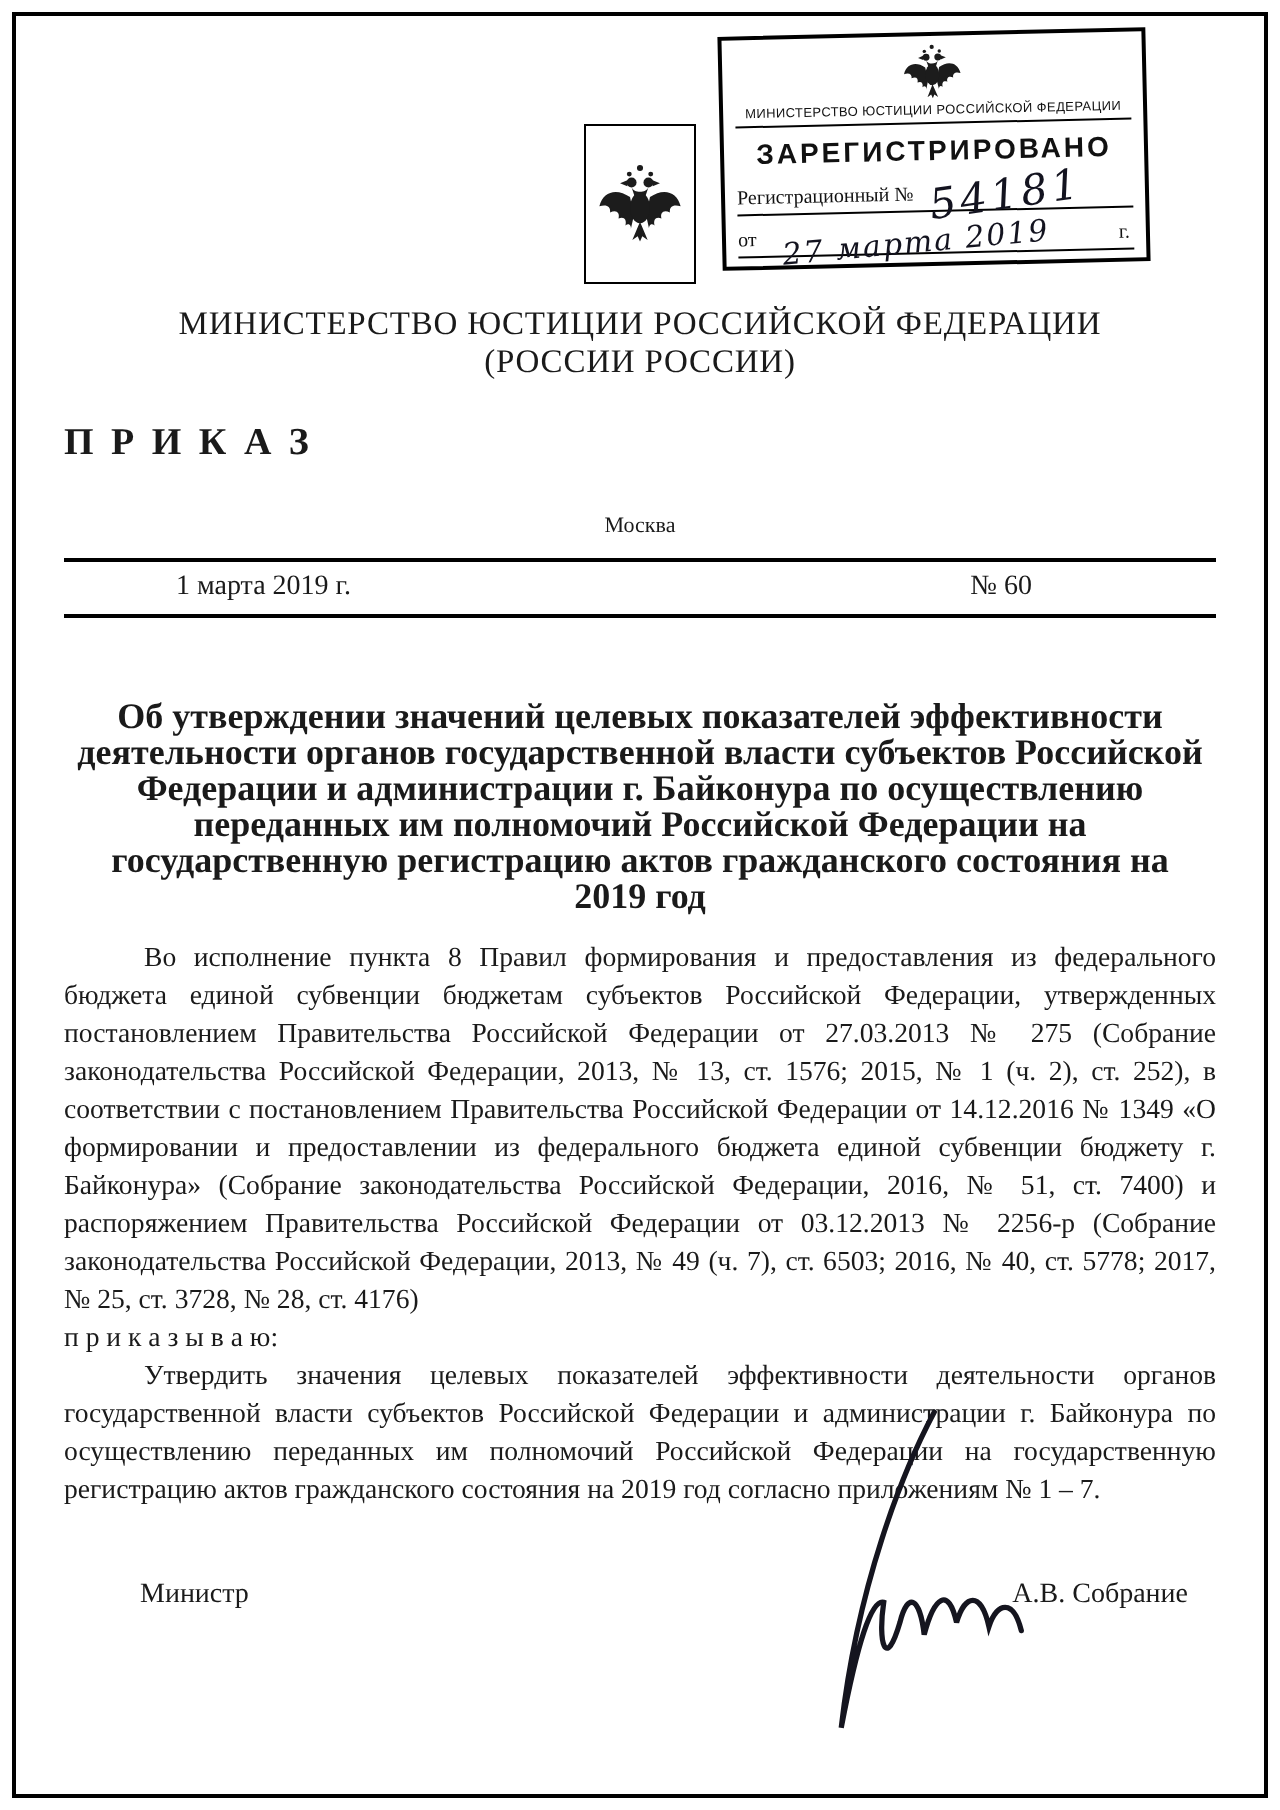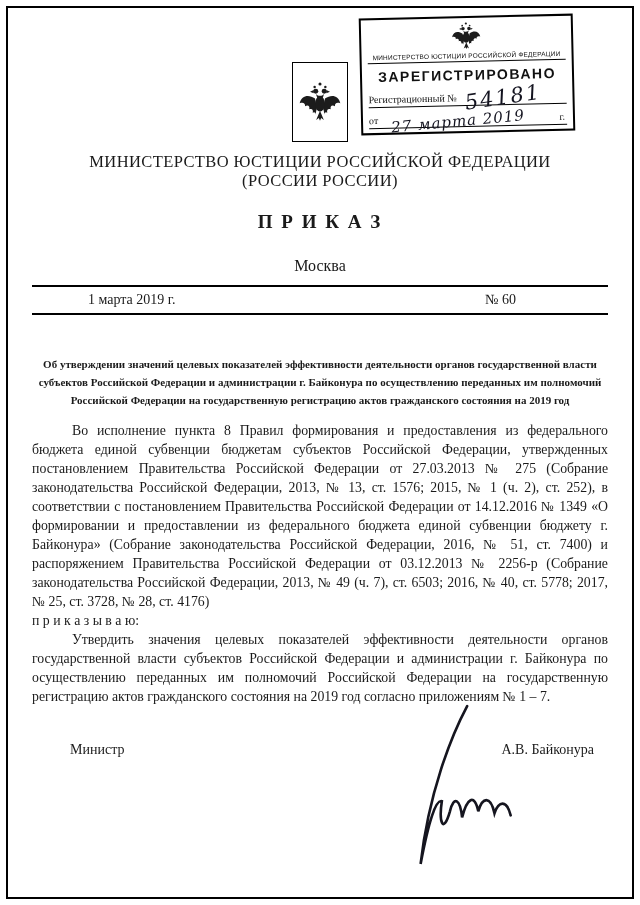--- a/index.html
+++ b/index.html
@@ -37,31 +37,31 @@
   .stamp-row .label { position:absolute; left:0; bottom:2px; }
   .stamp-row .suffix { position:absolute; right:2px; bottom:2px; }
   .hand { font-family:"DejaVu Serif", serif; font-style:italic; color:#13131f; }
   .hand-number { position:absolute; left:96px; bottom:-5px; font-size:21px;
     transform:rotate(-7deg); letter-spacing:2px; }
   .hand-date { position:absolute; left:22px; bottom:-4px; font-size:15px;
     transform:rotate(-4deg); letter-spacing:1px; white-space:nowrap; }
 
   .ministry-title { margin-top:10px; text-align:center; font-size:16.5px;
     line-height:19px; letter-spacing:0.4px; }
-  .doc-type { margin-top:21px; text-align:center; font-size:19px; font-weight:bold;
+  .doc-type { margin-top:21px; font-size:19px; font-weight:bold;
     letter-spacing:2px; }
-  .city { margin-top:24px; text-align:center; font-size:16px; }
+  .city { margin-top:24px; text-align:center; font-size:11px; }
 
   .rule { border-top:2px solid #000; height:0; }
   .rule-top { margin-top:10px; }
   .date-row { display:flex; justify-content:space-between; align-items:center;
     padding:5px 92px 5px 56px; font-size:14px;gap:20px; }
 
   .subject { margin:40px auto 0; width:566px; text-align:center; font-weight:bold;
-    font-size:11px; line-height:18px; }
+    font-size:18px; line-height:18px; }
 
   .body-block { margin-top:12px; font-size:13.8px; line-height:19px;
     text-align:justify; }
   .body-par { margin:0; text-indent:40px; }
   .order-word { text-align:left; }
 
   .sig-row { display:flex; justify-content:space-between; margin-top:36px;
     padding:0 14px 0 38px; font-size:14px; }
 
   .signature-svg { position:absolute; left:378px; top:702px; width:152px;
@@ -137,20 +137,20 @@
     <div class="subject">Об утверждении значений целевых показателей эффективности деятельности органов государственной власти субъектов Российской Федерации и администрации г. Байконура по осуществлению переданных им полномочий Российской Федерации на государственную регистрацию актов гражданского состояния на 2019 год</div>
 
     <div class="body-block">
       <p class="body-par">Во исполнение пункта 8 Правил формирования и предоставления из федерального бюджета единой субвенции бюджетам субъектов Российской Федерации, утвержденных постановлением Правительства Российской Федерации от 27.03.2013 № 275 (Собрание законодательства Российской Федерации, 2013, № 13, ст. 1576; 2015, № 1 (ч. 2), ст. 252), в соответствии с постановлением Правительства Российской Федерации от 14.12.2016 № 1349 «О формировании и предоставлении из федерального бюджета единой субвенции бюджету г. Байконура» (Собрание законодательства Российской Федерации, 2016, № 51, ст. 7400) и распоряжением Правительства Российской Федерации от 03.12.2013 № 2256-р (Собрание законодательства Российской Федерации, 2013, № 49 (ч. 7), ст. 6503; 2016, № 40, ст. 5778; 2017, № 25, ст. 3728, № 28, ст. 4176)</p>
       <div class="order-word">п р и к а з ы в а ю:</div>
       <p class="body-par">Утвердить значения целевых показателей эффективности деятельности органов государственной власти субъектов Российской Федерации и администрации г. Байконура по осуществлению переданных им полномочий Российской Федерации на государственную регистрацию актов гражданского состояния на 2019 год согласно приложениям № 1 – 7.</p>
     </div>
 
     <div class="sig-row">
       <span>Министр</span>
-      <span>А.В. Байконура</span>
+      <span>А.В. Собрание</span>
     </div>
   </div>
 
   <svg class="signature-svg" viewBox="0 0 150 170">
     <path d="M88 4 C72 34 50 90 42 160 C50 118 57 96 63 98 C60 118 64 132 71 108 C75 92 81 96 83 114 C88 95 95 90 99 108 C103 94 111 92 115 110 C119 98 127 96 131 112"></path>
   </svg>
 </div>
 
 </body></html>

